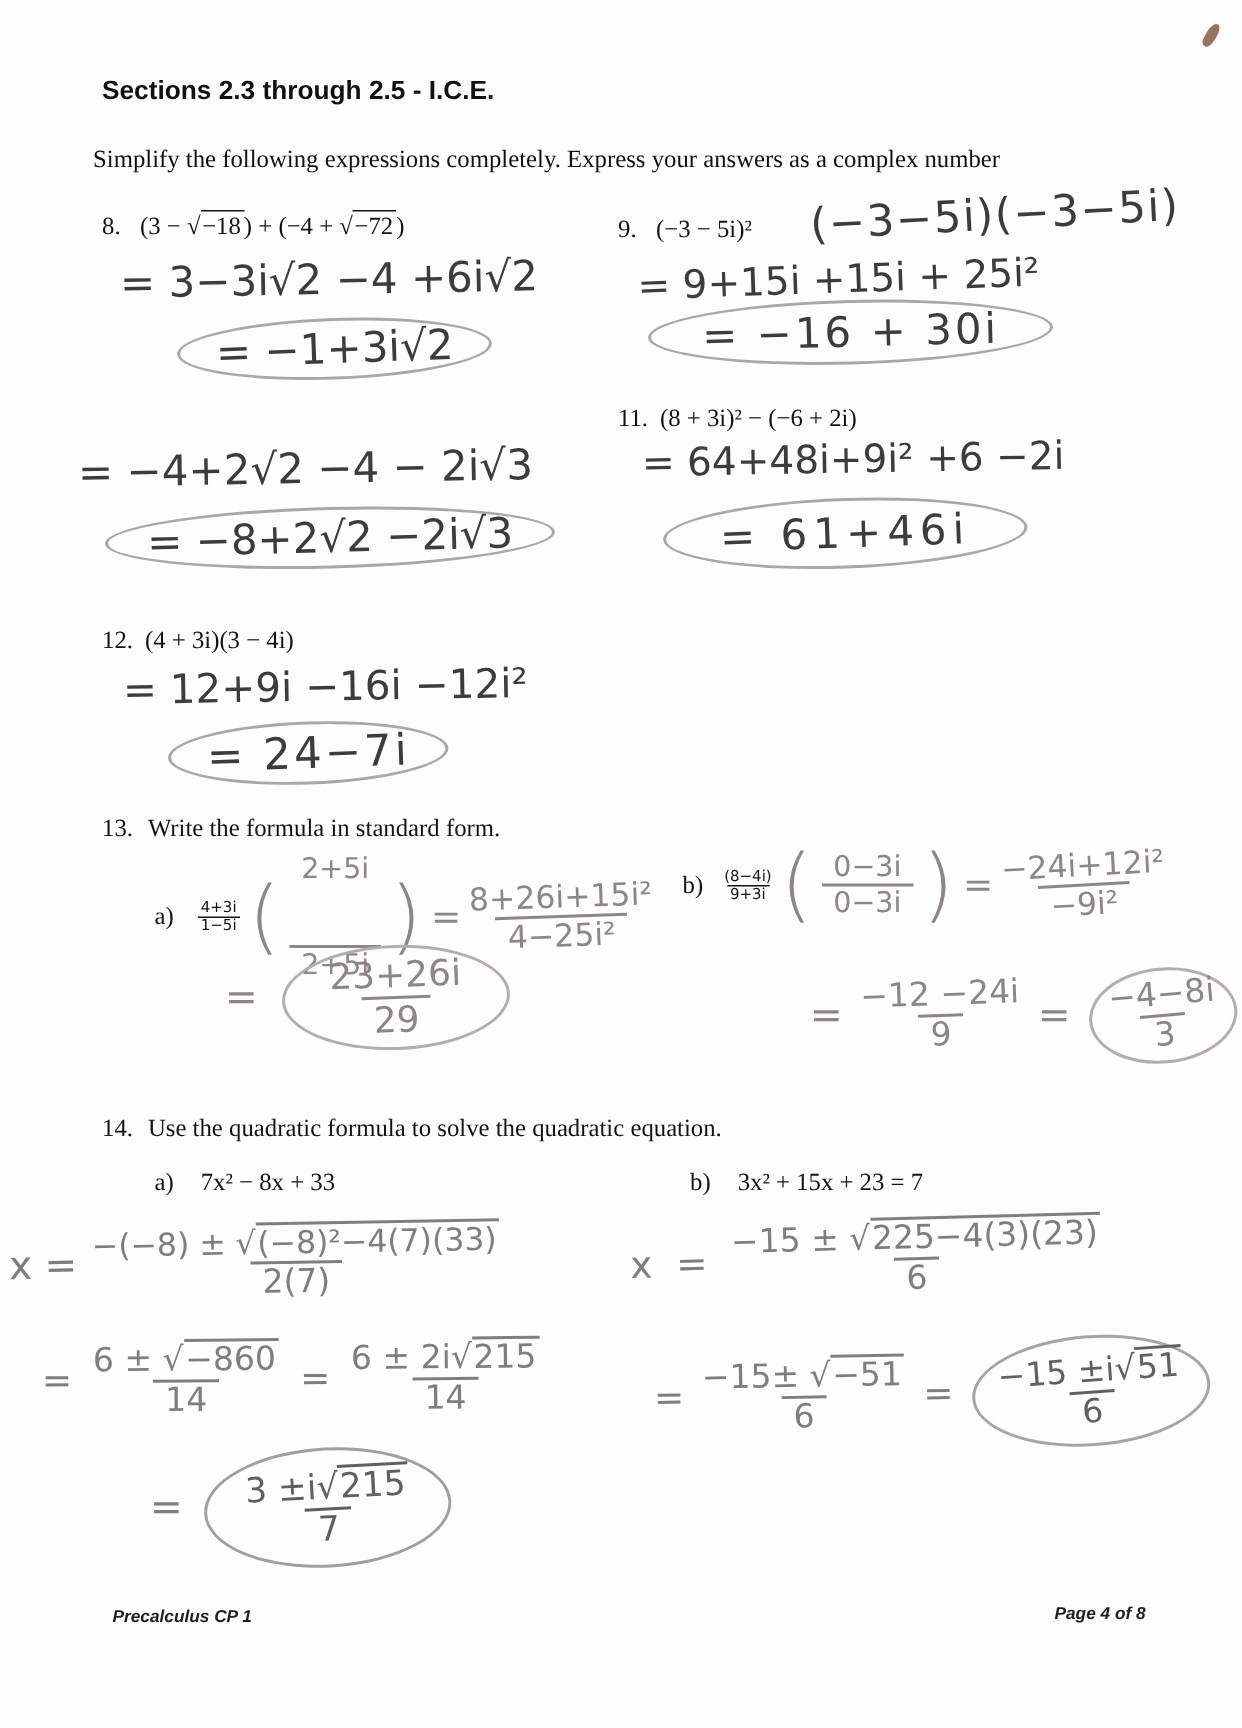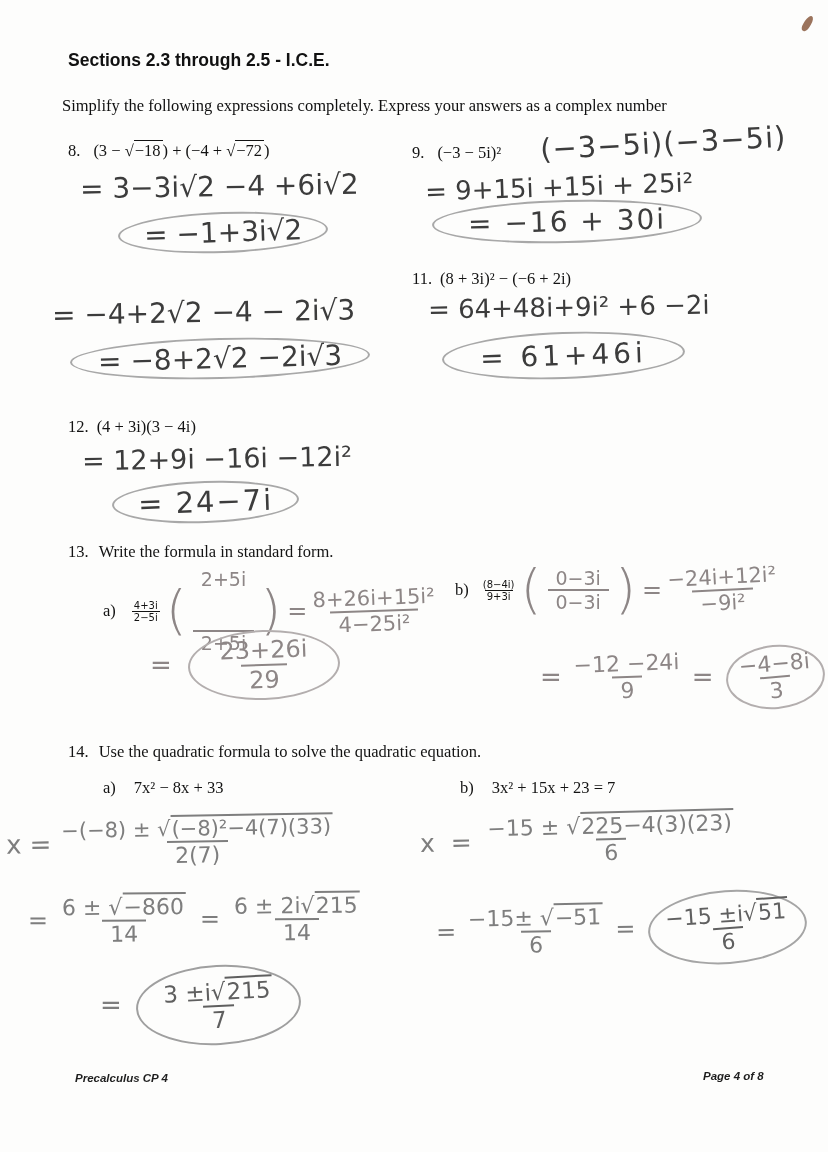--- a/index.html
+++ b/index.html
@@ -95,21 +95,21 @@
   </div>
 
   <div class="print-line" style="left:68px;top:542px;">
     <span class="plabel" style="margin-right:10px;">13.</span><span>Write the formula in standard form.</span>
   </div>
 
   <div class="hw row" style="left:103px;top:568px;gap:6px;">
     <span style="font-family:'Liberation Serif',serif;font-size:16.5px;color:#131313;margin-right:10px;">a)</span>
     <span class="frac pfrac" style="color:#131313;">
       <span class="num">4+3i</span>
-      <span class="den">2−5i</span>
+      <span class="den">1−5i</span>
     </span>
     <span class="bigparen ink2" style="font-size:54px;">(</span>
     <span class="frac ink2" style="font-size:19px;gap:40px;">
       <span class="num">2+5i</span>
       <span class="den">2+5i</span>
     </span>
     <span class="bigparen ink2" style="font-size:54px;">)</span>
     <span class="ink2" style="font-size:24px;">=</span>
     <span class="frac ink2" style="font-size:21px;transform:rotate(-2deg);">
       <span class="num">8+26i+15i²</span>
@@ -213,16 +213,16 @@
     </span>
     <span class="ink3" style="font-size:24px;">=</span>
     <span class="circled" style="border-color:#a5a5a5;padding:8px 16px;transform:rotate(-3deg);">
       <span class="frac ink3" style="font-size:22px;color:#606060;">
         <span class="num"><span>−15 ±i</span><span class="sq"><span class="rad">√</span><span class="radicand">51</span></span></span>
         <span class="den">6</span>
       </span>
     </span>
   </div>
 
-  <div class="footer" style="left:75px;top:1072px;font-weight:bold;">Precalculus CP 4</div>
+  <div class="footer" style="left:75px;top:1072px;font-weight:bold;">Precalculus CP 1</div>
   <div class="footer" style="left:703px;top:1070px;font-weight:bold;">Page 4 of 8</div>
 
 </div>
 
 </body></html>

